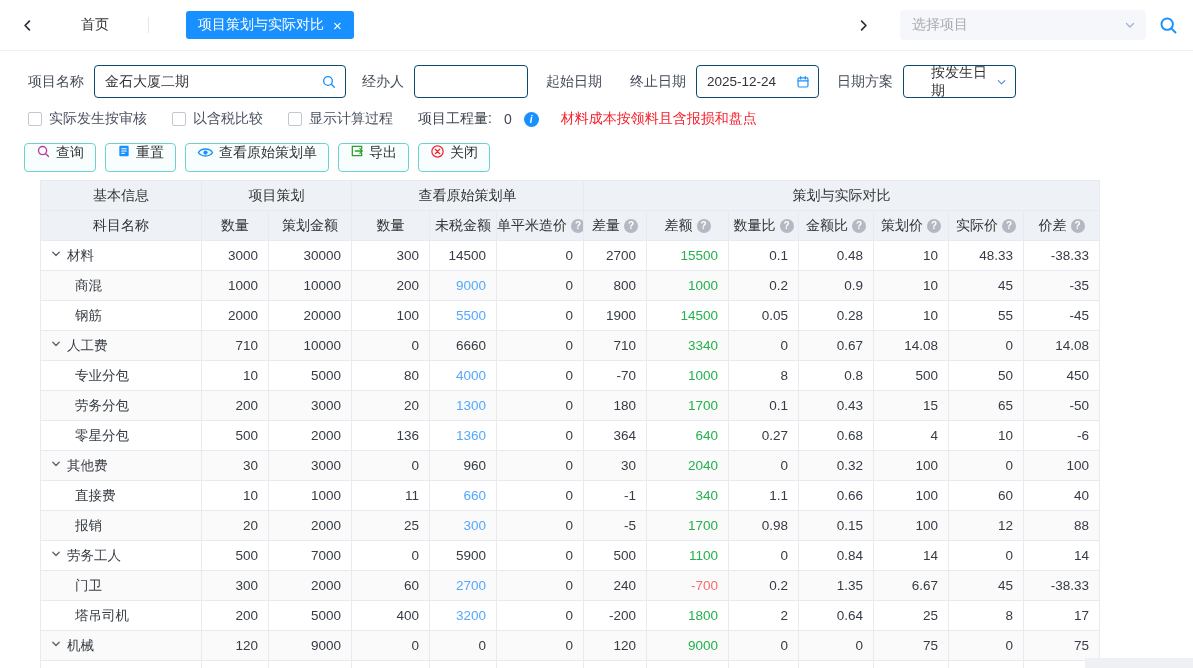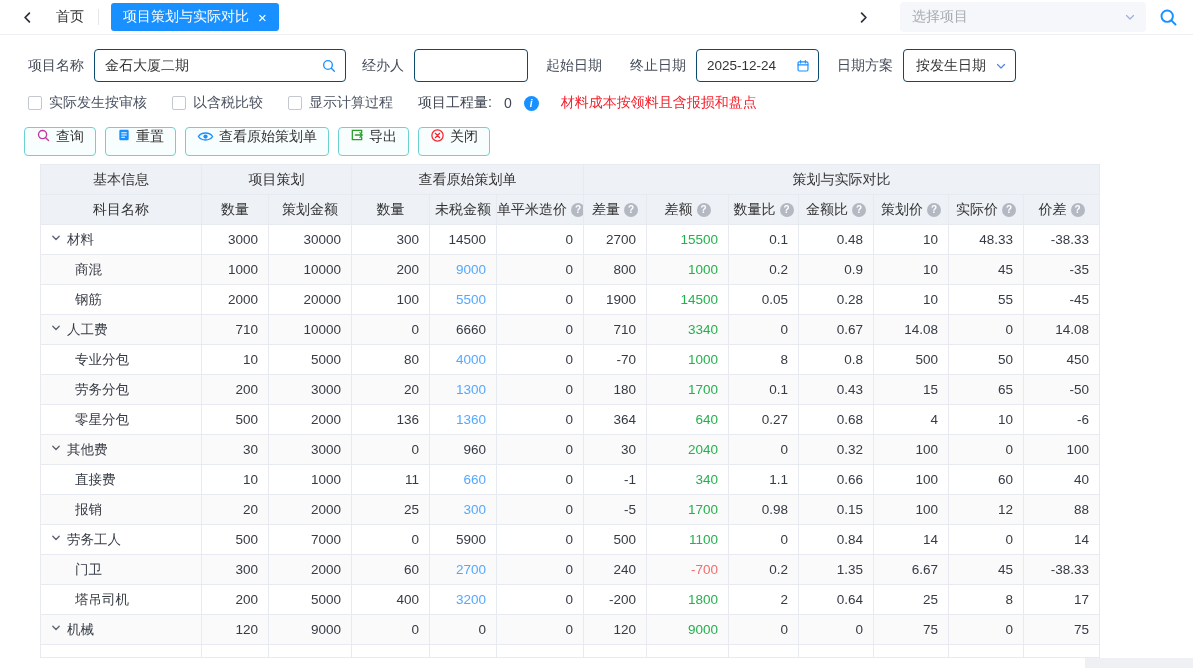--- a/index.html
+++ b/index.html
@@ -2,41 +2,41 @@
 <html><head>
 <meta charset="utf-8">
 <style>
   * { margin:0; padding:0; box-sizing:border-box; }
   html,body { background:#fff; }
   .page {
     width:1193px; height:668px; position:relative; overflow:hidden;
     background:#fff; font-family:"Liberation Sans","DejaVu Sans",sans-serif; color:#333;
   }
   
-  .topbar { height:35px; display:flex; align-items:center; padding:0 14px 0 16px; border-bottom:1px solid #eef0f4; }
+  .topbar { height:51px; display:flex; align-items:center; padding:0 14px 0 16px; border-bottom:1px solid #eef0f4;gap:25px; }
   .nav-arrow { width:22px; height:22px; display:flex; align-items:center; justify-content:center; cursor:pointer; }
   .home-tab { font-size:14px; color:#333; margin:0 14px 0 18px; cursor:pointer; }
   .tab-sep { width:1px; height:16px; background:#e3e6ec; margin-right:12px; }
   .tab-active { background:#1890ff; color:#fff; height:28px; border-radius:3px; padding:0 12px; display:flex; align-items:center; gap:9px; font-size:14px; cursor:pointer; }
   .tab-close { font-size:15px; line-height:1; cursor:pointer; }
   .topbar-right { margin-left:auto; display:flex; align-items:center; }
   .fwd { margin-right:26px; }
   .project-select { width:246px; height:30px; background:#f5f7fa; border-radius:4px; display:flex; align-items:center; padding:0 10px 0 12px; font-size:14px; cursor:pointer; }
   .project-select .ph { color:#a8abb2; flex:1; }
   .top-search { margin-left:12px; display:flex; align-items:center; cursor:pointer; }
 
   
   .filter-row { display:flex; align-items:center; padding:14px 0 12px 28px; }
   .f-label { font-size:14px; color:#454c59; margin-right:10px; white-space:nowrap; }
   .txt-input { border:1px solid #0c4a6e; border-radius:4px; height:33px; display:flex; align-items:center; background:#fff; }
   .txt-input input { border:none; outline:none; font:14px "Liberation Sans","DejaVu Sans",sans-serif; color:#333; flex:1; padding:0 8px 0 10px; background:transparent; min-width:0; }
   .w-name { width:252px; padding-right:8px; }
   .w-agent { width:114px; }
   .date-input { width:123px; justify-content:space-between; padding:0 8px 0 10px; font-size:13.5px; color:#333; cursor:pointer; }
-  .scheme-select { width:113px; justify-content:space-between; padding:0 8px 0 12px; font-size:14px; color:#333; cursor:pointer; }
+  .scheme-select { width:113px; justify-content:space-between; padding:0 8px 0 27px; font-size:14px; color:#333; cursor:pointer; }
   .ml16 { margin-left:16px; } .ml18 { margin-left:18px; }
 
   
   .check-row { display:flex; align-items:flex-start; padding-left:28px; height:24px; font-size:14px; color:#4a5160; }
   .cb-item { display:flex; align-items:center; gap:7px; margin-right:25px; cursor:pointer; }
   .cb-box { width:14px; height:14px; border:1px solid #c3c7cf; border-radius:2px; background:#fff; }
   .qty-wrap { display:flex; align-items:center; gap:12px; margin-right:22px; color:#3f4552; }
   .info-dot { width:15px; height:15px; border-radius:50%; background:#1890ff; color:#fff; font-size:10px; font-style:italic; font-weight:bold; display:flex; align-items:center; justify-content:center; cursor:pointer; }
   .warn-text { color:#f5222d; font-size:14px; }
 

